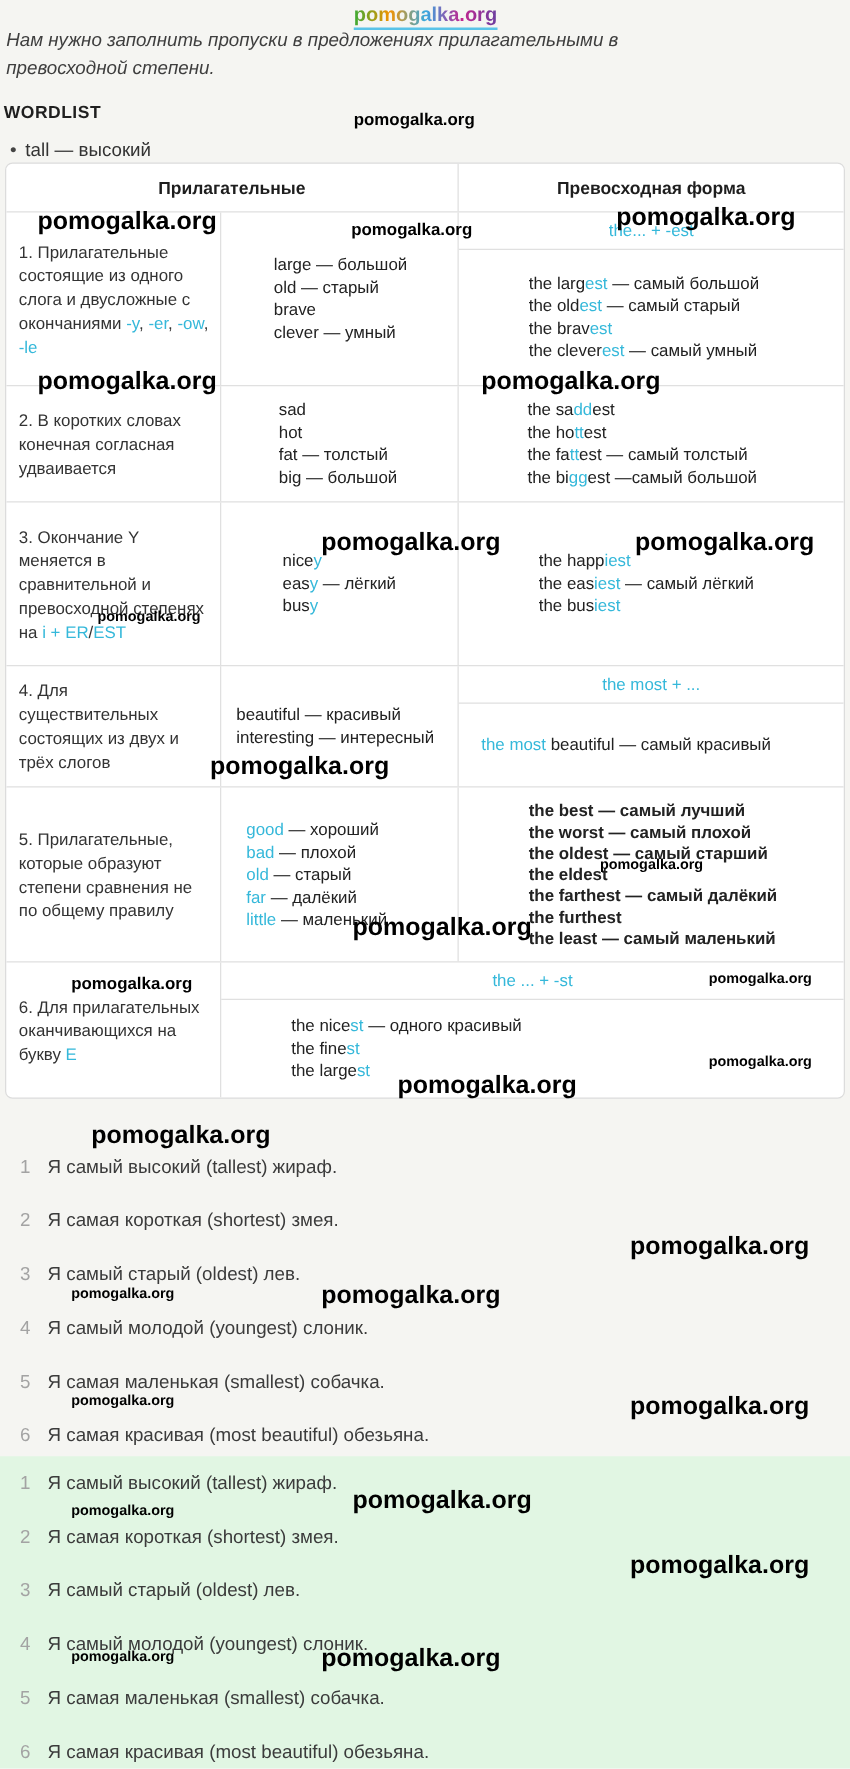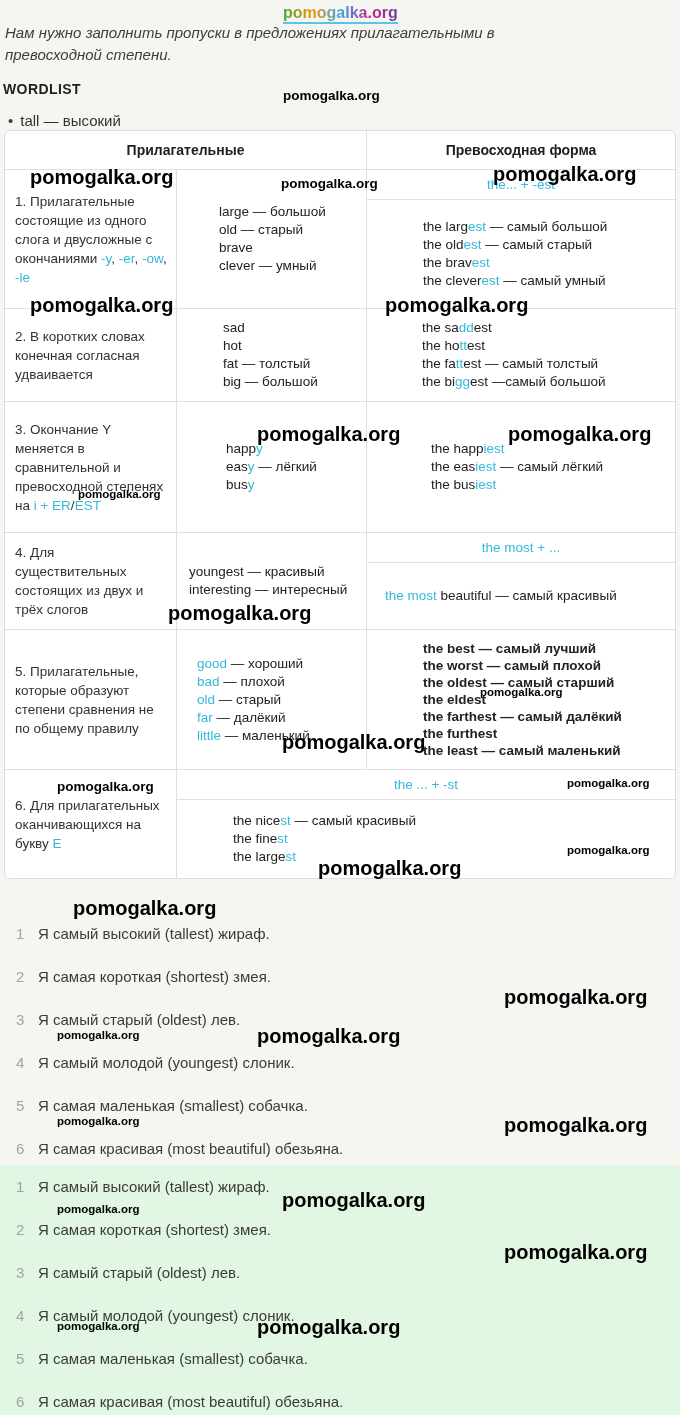--- a/index.html
+++ b/index.html
@@ -213,39 +213,39 @@
             <div class="tline"><span>the bi</span><span class="accent">gg</span><span>est —самый большой</span></div>
           </div>
       </div>
     </div>
 
     <div class="trow g3">
       <div class="c1">
         <div class="tline"><span>3. Окончание Y меняется в сравнительной и превосходной степенях на </span><span class="accent">i + ER</span><span>/</span><span class="accent">EST</span></div>
       </div>
       <div class="c2">
-          <div class="tline"><span>happ</span><span class="accent">y</span></div>
+          <div class="tline"><span>nice</span><span class="accent">y</span></div>
           <div class="tline"><span>eas</span><span class="accent">y</span><span> — лёгкий</span></div>
           <div class="tline"><span>bus</span><span class="accent">y</span></div>
         </div>
       <div class="c3">
         <div class="body">
             <div class="tline"><span>the happ</span><span class="accent">iest</span></div>
             <div class="tline"><span>the eas</span><span class="accent">iest</span><span> — самый лёгкий</span></div>
             <div class="tline"><span>the bus</span><span class="accent">iest</span></div>
           </div>
       </div>
     </div>
 
     <div class="trow g4">
       <div class="c1">
         <div class="tline"><span>4. Для существительных состоящих из двух и трёх слогов</span></div>
       </div>
       <div class="c2">
-          <div class="tline"><span>youngest — красивый</span></div>
+          <div class="tline"><span>beautiful — красивый</span></div>
           <div class="tline"><span>interesting — интересный</span></div>
         </div>
       <div class="c3">
         <div class="sub">the most + ...</div>
         <div class="body">
             <div class="tline"><span class="accent">the most</span><span> beautiful — самый красивый</span></div>
           </div>
       </div>
     </div>
 
@@ -273,21 +273,21 @@
       </div>
     </div>
 
     <div class="trow g6">
       <div class="c1">
         <div class="tline"><span>6. Для прилагательных оканчивающихся на букву </span><span class="accent">E</span></div>
       </div>
       <div class="c3">
         <div class="sub">the ... + -st</div>
         <div class="body">
-            <div class="tline"><span>the nice</span><span class="accent">st</span><span> — самый красивый</span></div>
+            <div class="tline"><span>the nice</span><span class="accent">st</span><span> — одного красивый</span></div>
             <div class="tline"><span>the fine</span><span class="accent">st</span></div>
             <div class="tline"><span>the large</span><span class="accent">st</span></div>
           </div>
       </div>
     </div>
 
   </div>
 
   <div class="sentences">
       <div class="s-item">

